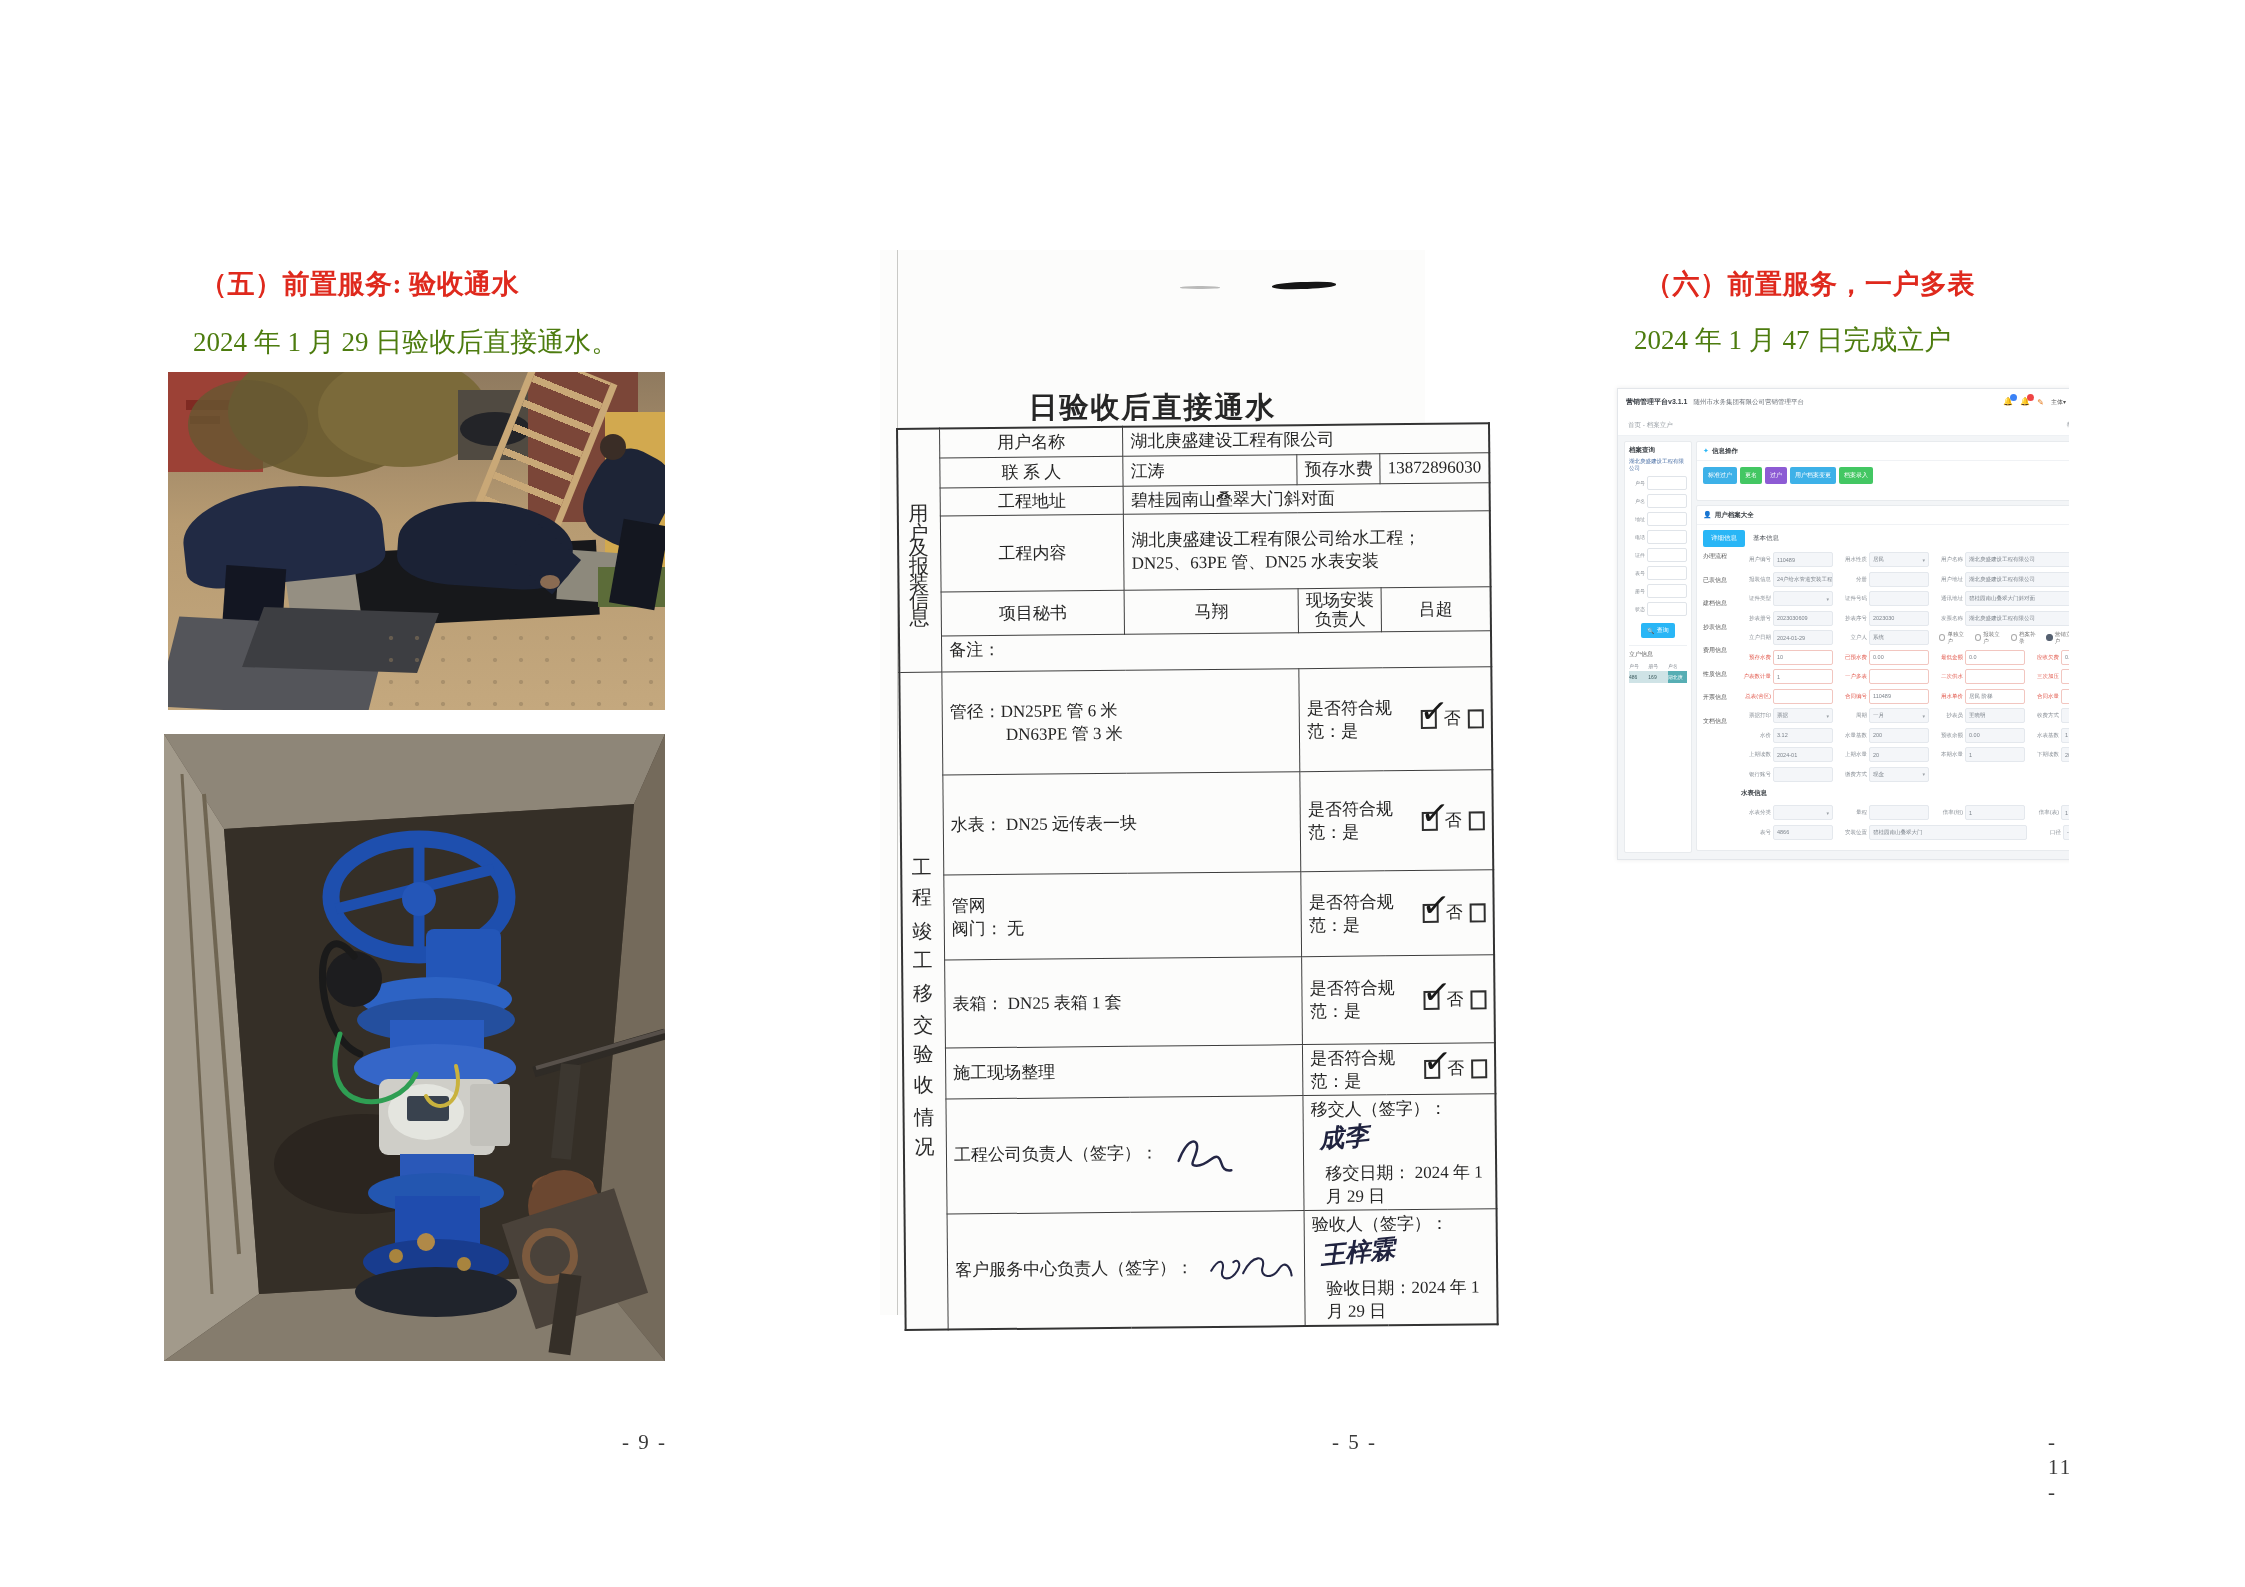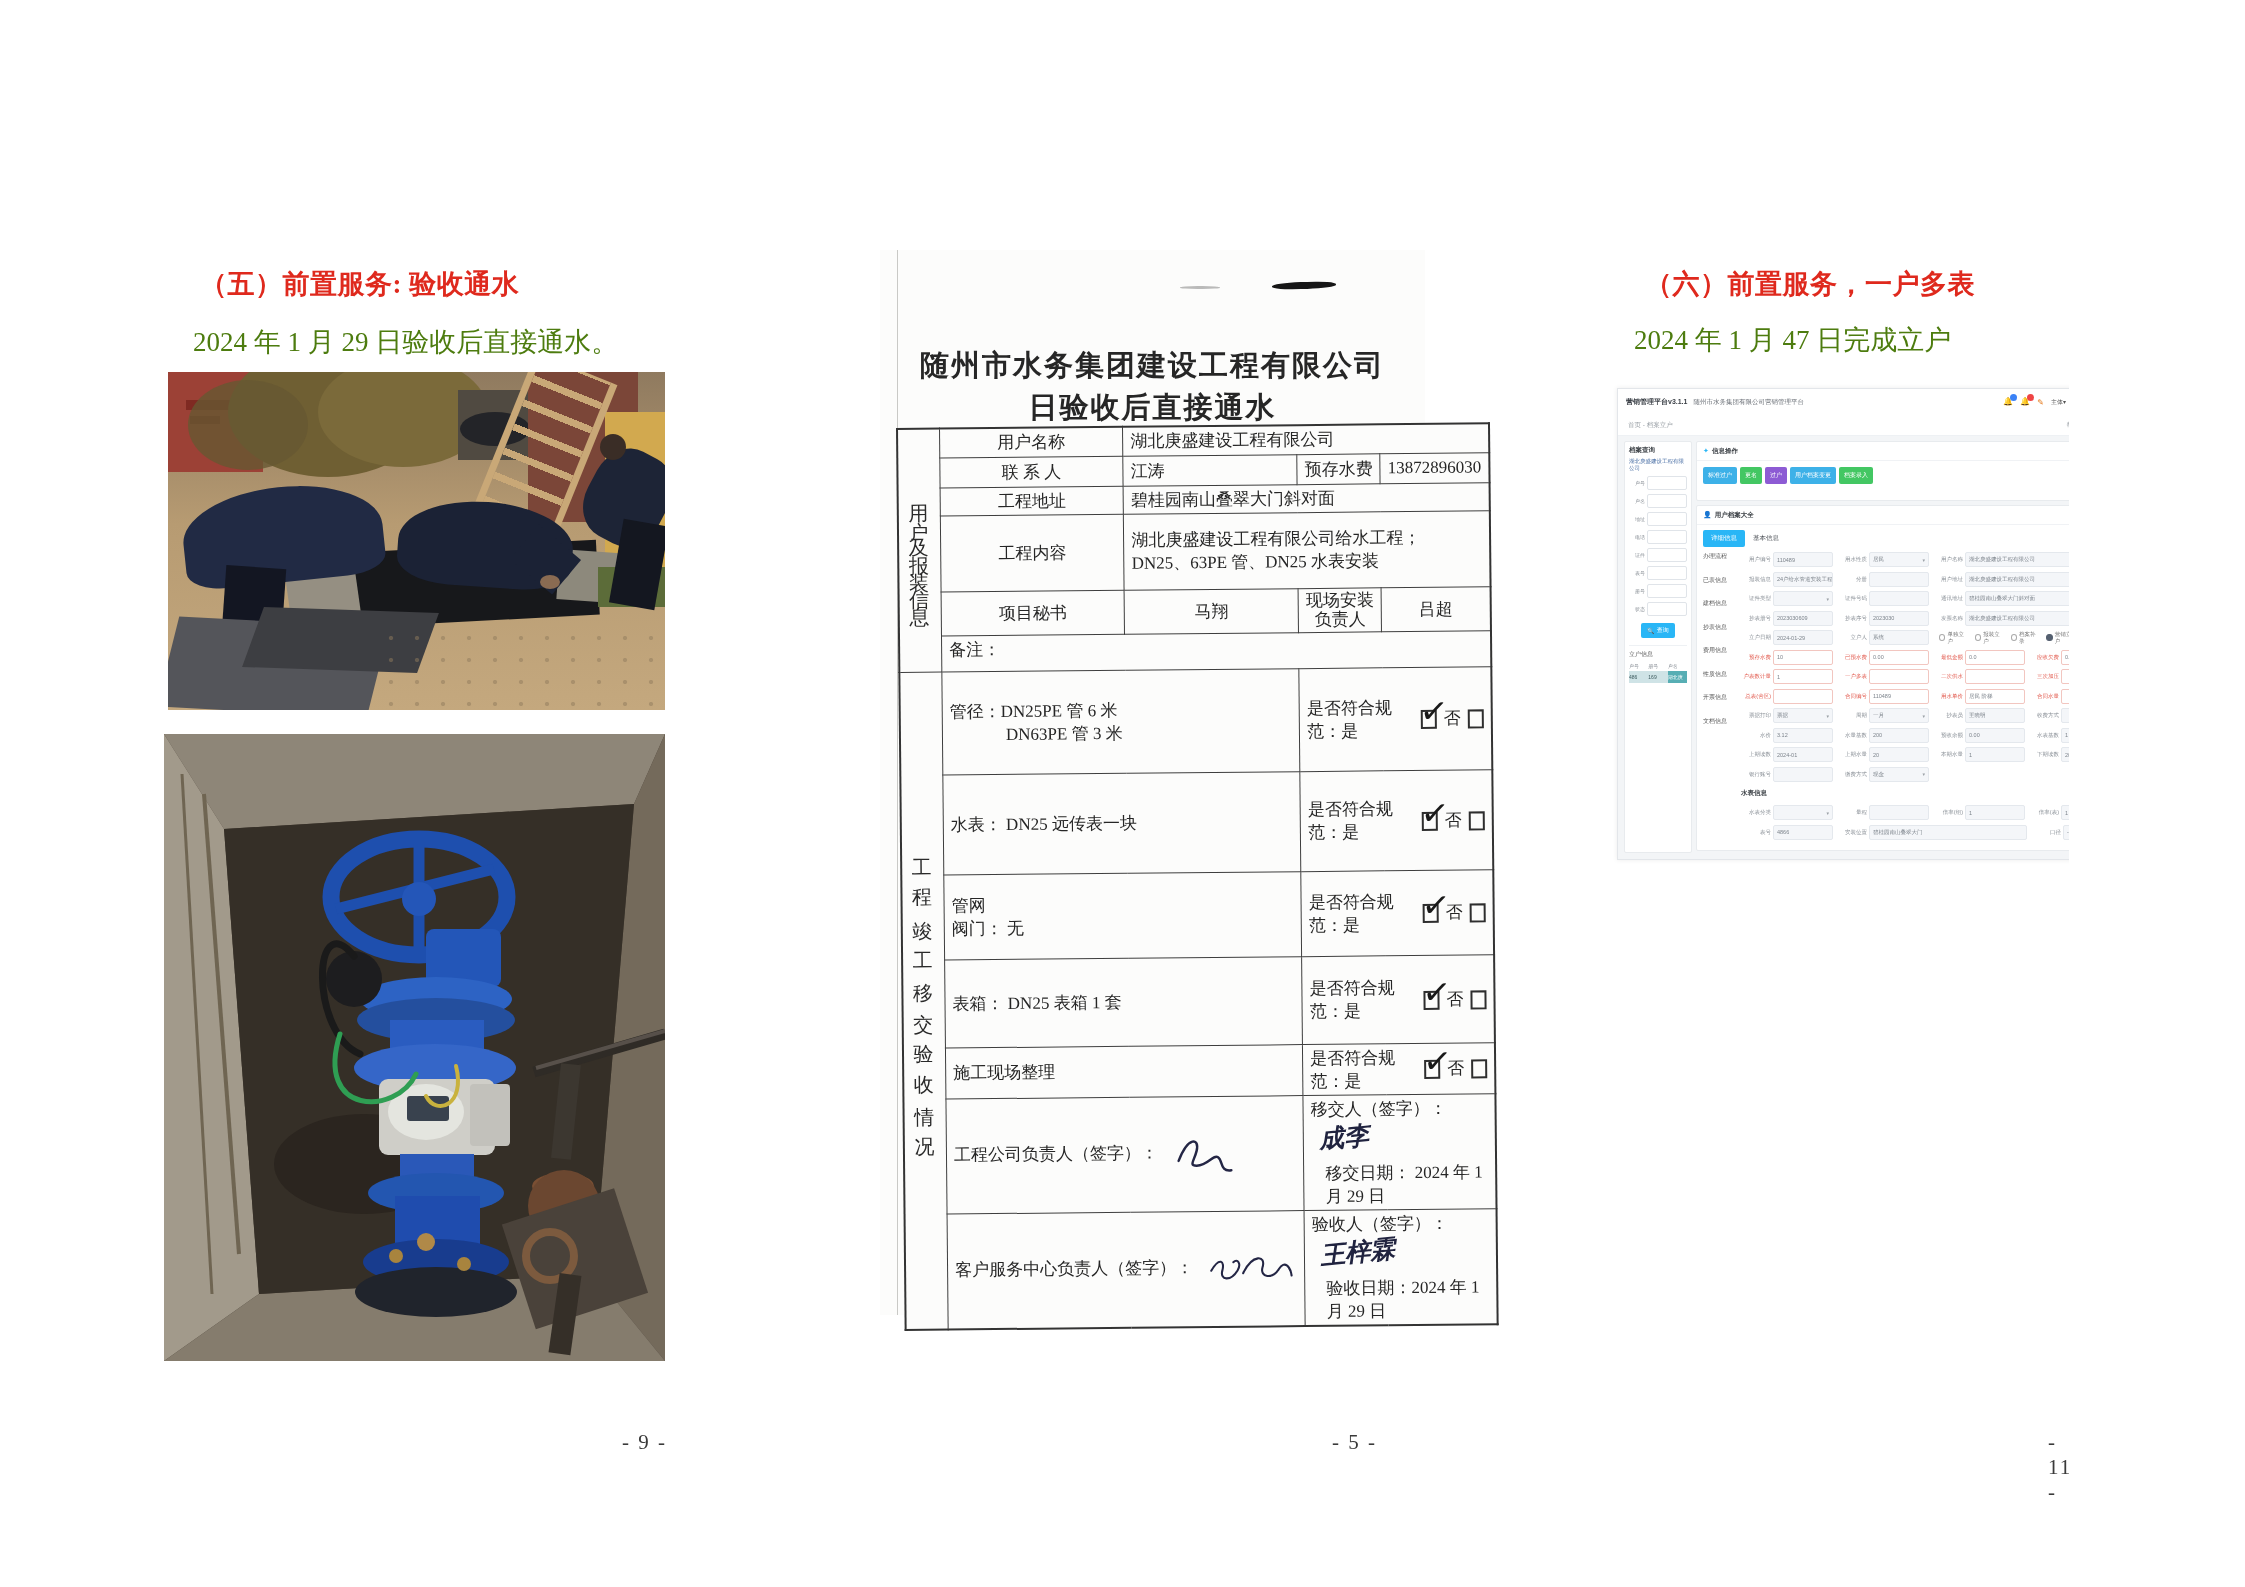--- a/index.html
+++ b/index.html
@@ -183,21 +183,20 @@
       <circle cx="386" cy="522" r="24" fill="none" stroke="#7c5a3e" stroke-width="8"></circle>
       <rect x="390" y="540" width="22" height="80" fill="#352f28" transform="rotate(8 400 580)"></rect>
     </svg>
   </div>
 
   <div class="abs pagenum" style="left:622px;top:1430px;">- 9 -</div>
 
   <div class="abs scan" style="left:880px;top:250px;width:545px;height:1065px;">
     <div class="abs smudge" style="left:392px;top:32px;width:64px;height:7px;"></div>
     <div class="abs smudge2" style="left:300px;top:36px;width:40px;height:3px;"></div>
-    <div class="scan-title" style="top:96px;">随州市水务集团建设工程有限公司</div>
     <div class="scan-title" style="top:138px;">日验收后直接通水</div>
 
     <table class="form">
       <colgroup>
           <col style="width:44px">
           <col style="width:118px">
           <col style="width:112px">
           <col style="width:70px">
           <col style="width:148px">
         </colgroup>

